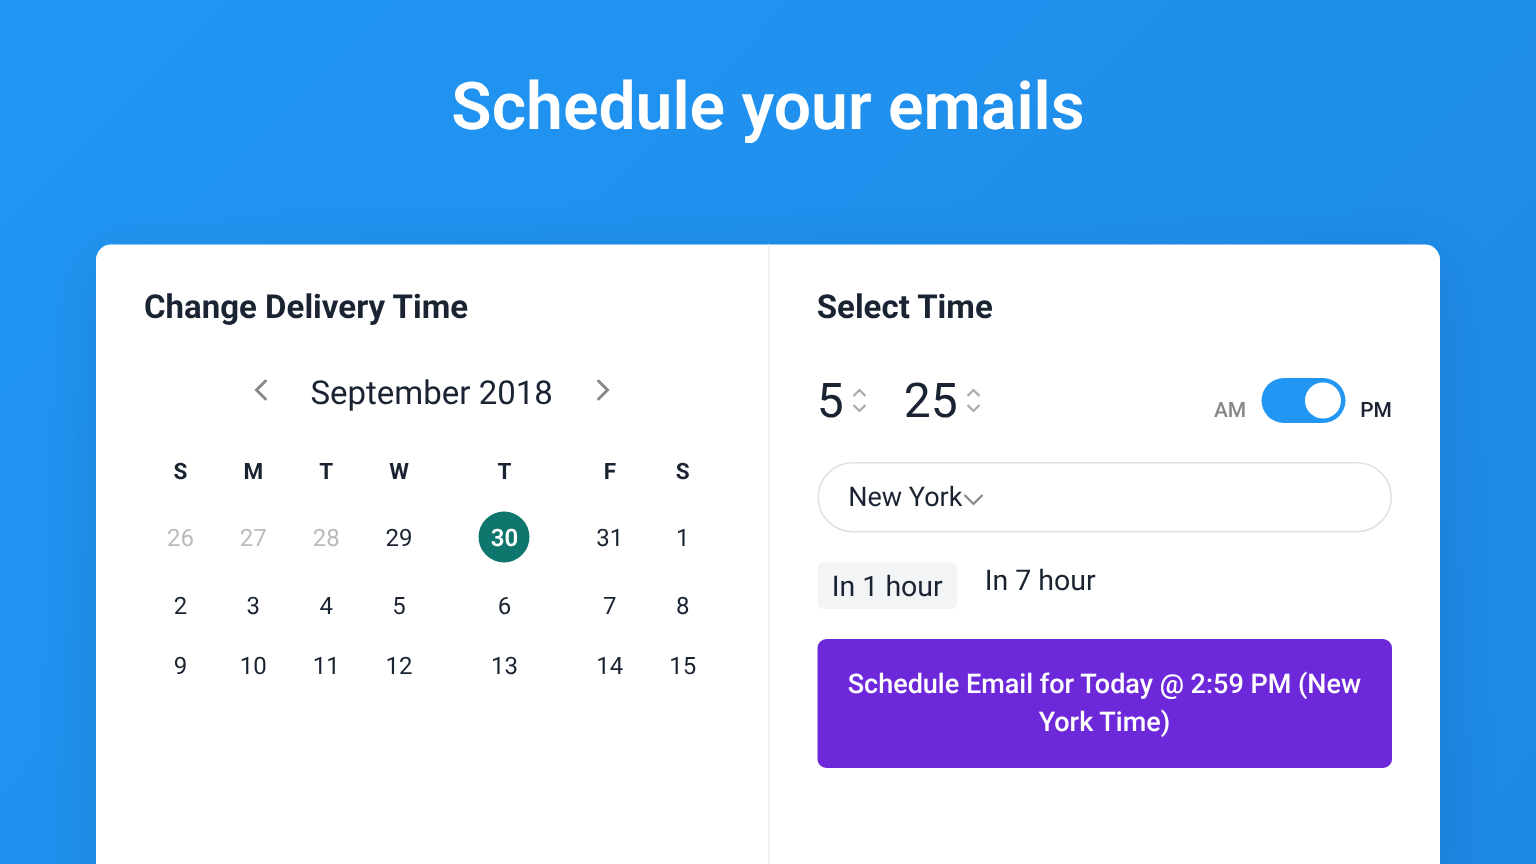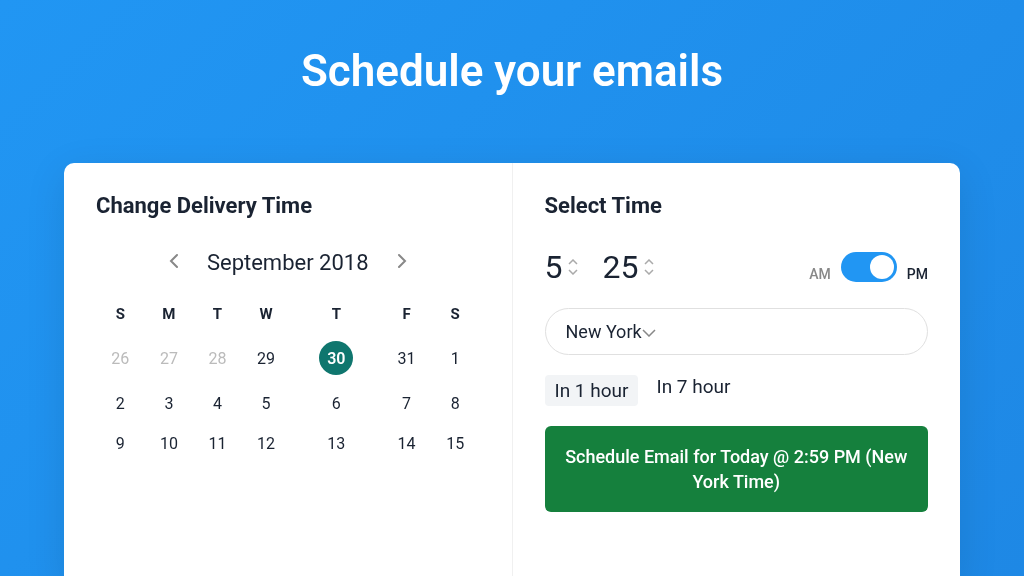--- a/index.html
+++ b/index.html
@@ -26,21 +26,21 @@
     .ampm-label.active { color: #1a2332; }
     .toggle { width: 56px; height: 30px; background: #2196F3; border-radius: 15px; position: relative; cursor: pointer; }
     .toggle-knob { width: 24px; height: 24px; background: white; border-radius: 50%; position: absolute; top: 3px; right: 3px; }
     .tz-select { border: 1px solid #e0e0e0; border-radius: 24px; padding: 12px 20px; display: flex; align-items: center; justify-content: flex-start; cursor: pointer; margin-bottom: 20px; }
     .tz-label { font-size: 18px; color: #1a2332; }
     .tz-chevron { color: #888; }
     .quick-grid { display: grid; grid-template-columns: auto 1fr; gap: 10px 18px; margin-bottom: 20px; }
     .quick-left { font-size: 19px; color: #1a2332; }
     .quick-left.boxed { background: #f2f4f6; padding: 4px 10px; border-radius: 4px; display: inline-block; width: fit-content; }
     .quick-right { font-size: 15px; color: #1a2332; }
-    .schedule-btn { background: #15803d; color: white; border: none; border-radius: 6px; padding: 18px 20px; font-size: 18px; font-weight: 500; width: 100%; cursor: pointer; text-align: center; line-height: 1.4; }
+    .schedule-btn { background: #6d28d9; color: white; border: none; border-radius: 6px; padding: 18px 20px; font-size: 18px; font-weight: 500; width: 100%; cursor: pointer; text-align: center; line-height: 1.4; }
   </style>
 </head>
 <body>
 
 <div class="hero-title">Schedule your emails</div>
 
 <div class="card">
   <div class="left-panel">
     <div class="panel-title">Change Delivery Time</div>
     <div class="month-nav">

